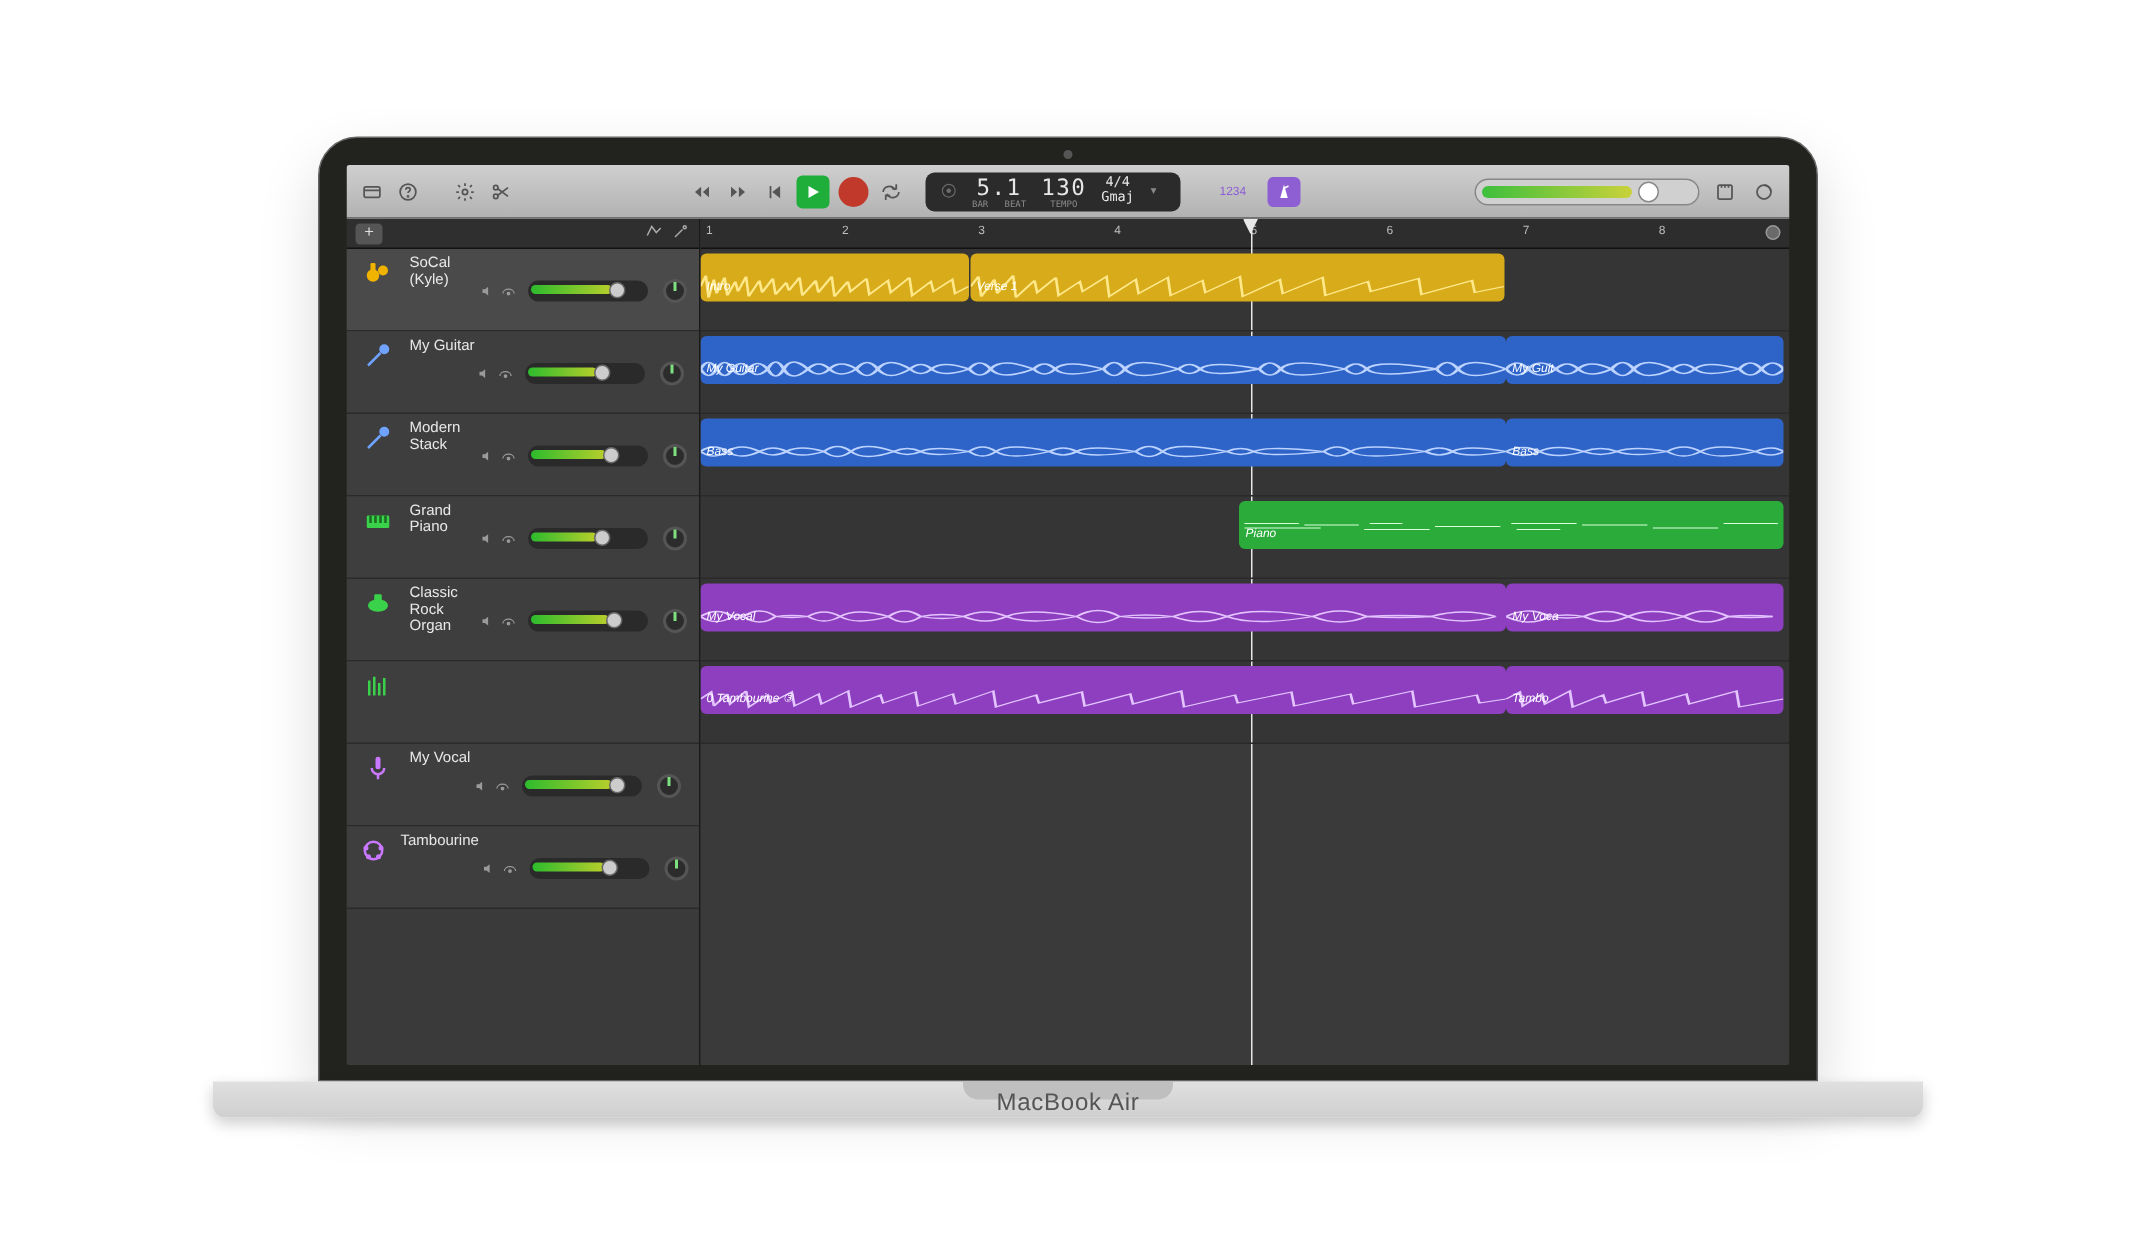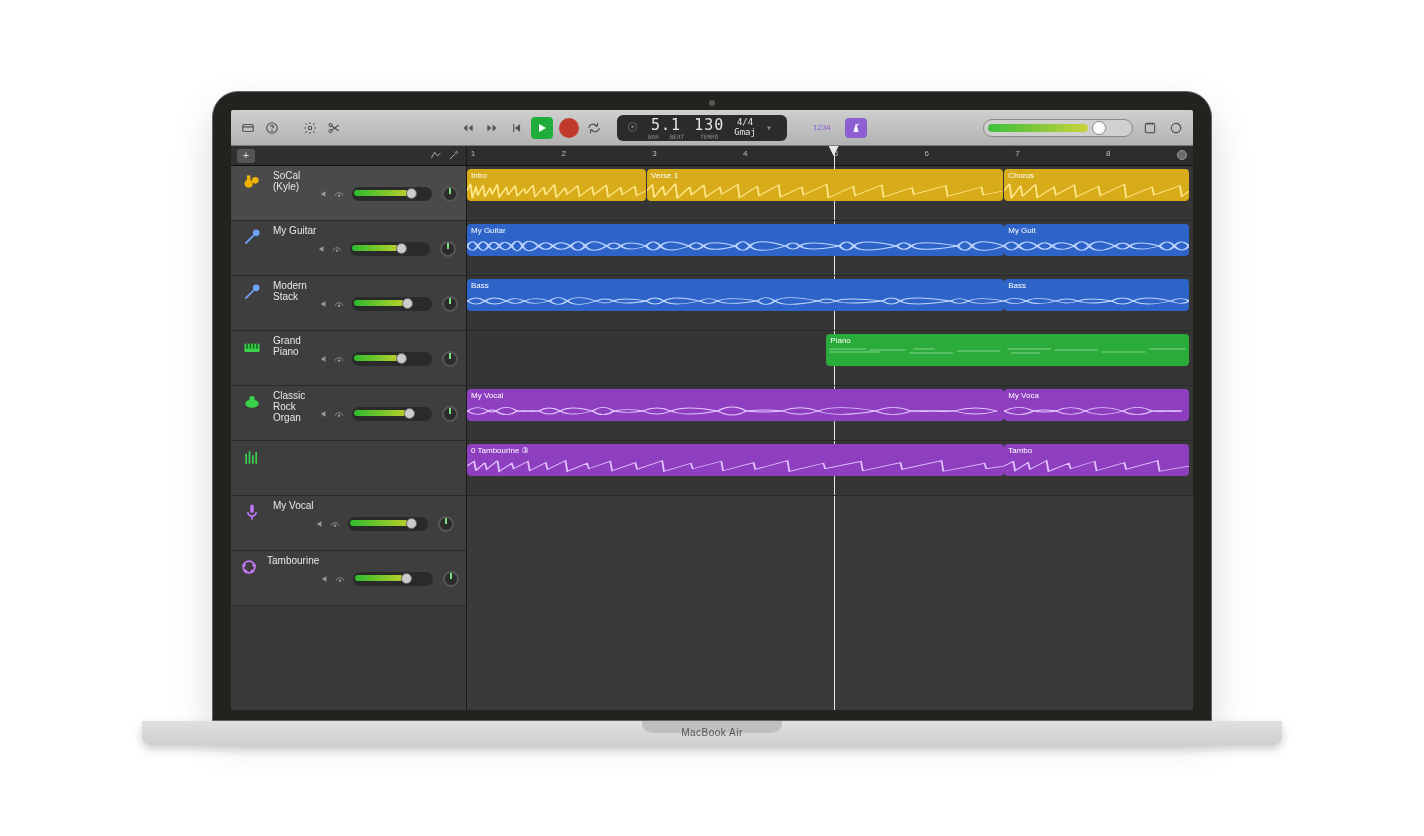--- a/index.html
+++ b/index.html
@@ -43,21 +43,21 @@
     box-shadow: 0 4px 10px rgba(0,0,0,.2);
   }
   .notch {
     position:absolute; top:0; left:50%; transform:translateX(-50%);
     width:140px; height:12px;
     border-radius: 0 0 10px 10px;
     background:#bfbfbf;
   }
   .brand {
     position:absolute; left:50%; top:6px; transform:translateX(-50%);
-    font-size:10px; color:#555; letter-spacing:.5px;
+    font-size:16px; color:#555; letter-spacing:.5px;
   }
 
   
   .toolbar {
     height: 36px;
     background: linear-gradient(#cfcfcf,#b2b2b2);
     border-bottom: 1px solid #7a7a7a;
     display:flex; align-items:center;
     gap:6px;
     padding: 0 8px;
@@ -137,21 +137,22 @@
   .ruler { height:20px; background:#2d2d2d; border-bottom:1px solid #111; position:relative; color:#bdbdbd; font-size:8px;}
   .ruler .tick { position:absolute; top:3px; }
   .ruler .playhead { position:absolute; top:0; bottom:-600px; width:1px; background:#e7e7e7; }
   .ruler .playhead::before { content:""; position:absolute; top:0; left:-5px; width:10px; height:10px; background:#e7e7e7; clip-path: polygon(50% 100%, 0 0, 100% 0);}
   .ruler .endcap { position:absolute; right:6px; top:4px; width:10px;height:10px;border-radius:50%;background:#6a6a6a;border:1px solid #999;}
   .lane { height:55px; border-bottom:1px solid #2a2a2a; position:relative; }
   .region {
     position:absolute; top:3px; bottom:19px;
     border-radius:4px; overflow:hidden;
     color:#fff; font-size:8px;
-    padding:2px 4px 0 4px;
+    padding:17px 4px 0 4px;
+    font-style:italic;
   }
   .region .rtitle { position:relative; z-index:2; }
   .region svg.wave { position:absolute; left:0; right:0; bottom:0; top:12px; width:100%; height:calc(100% - 12px);}
   .c-yellow { background:#d7ab19; }
   .c-yellow .wave path{ stroke:#ffe88a; }
   .c-blue   { background:#2e64c8; }
   .c-blue .wave path{ stroke:#bcd3ff; }
   .c-green  { background:#2bab3a; }
   .c-purple { background:#8d3fc0; }
   .c-purple .wave path{ stroke:#e3c4ff; }
@@ -516,26 +517,20 @@
             <div class="region c-yellow" style="left:0%;width:24.6%;">
               <span class="rtitle">Intro</span>
               <svg class="wave" viewBox="0 0 100 30" preserveAspectRatio="none">
                   <path d="M0 15 L2 4 L3 26 L5 8 L6 22 L9 6 L10 24 L13 10 L14 20 L17 5 L18 25 L22 9 L23 21 L27 7 L28 23 L32 11 L33 19 L37 6 L38 24 L43 9 L44 21 L49 5 L50 25 L55 10 L56 20 L62 7 L63 23 L70 9 L71 21 L78 6 L79 24 L86 10 L87 20 L94 8 L95 22 L100 15" fill="none" stroke-width="1"></path>
                 </svg>
             </div>
             <div class="region c-yellow" style="left:24.8%;width:49%;">
               <span class="rtitle">Verse 1</span>
               <svg class="wave" viewBox="0 0 200 30" preserveAspectRatio="none">
                   <path d="M0 15 L3 5 L4 25 L9 8 L10 22 L16 4 L17 26 L24 9 L25 21 L32 6 L33 24 L41 10 L42 20 L51 5 L52 25 L62 8 L63 22 L74 6 L75 24 L87 9 L88 21 L101 5 L102 25 L116 8 L117 22 L132 6 L133 24 L149 10 L150 20 L168 7 L169 23 L188 9 L189 21 L200 15" fill="none" stroke-width="1"></path>
-                </svg>
-            </div>
-            <div class="region c-yellow" style="left:74%;width:25.5%;">
-              <span class="rtitle">Chorus</span>
-              <svg class="wave" viewBox="0 0 100 30" preserveAspectRatio="none">
-                  <path d="M0 15 L3 4 L4 26 L9 7 L10 23 L17 5 L18 25 L27 9 L28 21 L38 6 L39 24 L51 8 L52 22 L65 5 L66 25 L80 9 L81 21 L95 7 L96 23 L100 15" fill="none" stroke-width="1"></path>
                 </svg>
             </div>
           </div>
 
           <div class="lane">
             <div class="region c-blue" style="left:0%;width:74%;">
               <span class="rtitle">My Guitar</span>
               <svg class="wave" viewBox="0 0 300 30" preserveAspectRatio="none">
                   <path d="M0 15 Q3 2 6 15 T12 15 Q15 4 18 15 T25 15 Q28 1 31 15 T40 15 Q44 5 48 15 T58 15 Q62 2 66 15 T78 15 Q82 6 86 15 T100 15 Q104 3 108 15 T124 15 Q128 5 132 15 T150 15 Q154 2 158 15 T178 15 Q182 6 186 15 T208 15 Q212 3 216 15 T240 15 Q244 5 248 15 T274 15 Q278 2 282 15 T300 15" fill="none" stroke-width="1.4"></path>
                   <path d="M0 15 Q3 28 6 15 T12 15 Q15 26 18 15 T25 15 Q28 29 31 15 T40 15 Q44 25 48 15 T58 15 Q62 28 66 15 T78 15 Q82 24 86 15 T100 15 Q104 27 108 15 T124 15 Q128 25 132 15 T150 15 Q154 28 158 15 T178 15 Q182 24 186 15 T208 15 Q212 27 216 15 T240 15 Q244 25 248 15 T274 15 Q278 28 282 15 T300 15" fill="none" stroke-width="1.4"></path>

